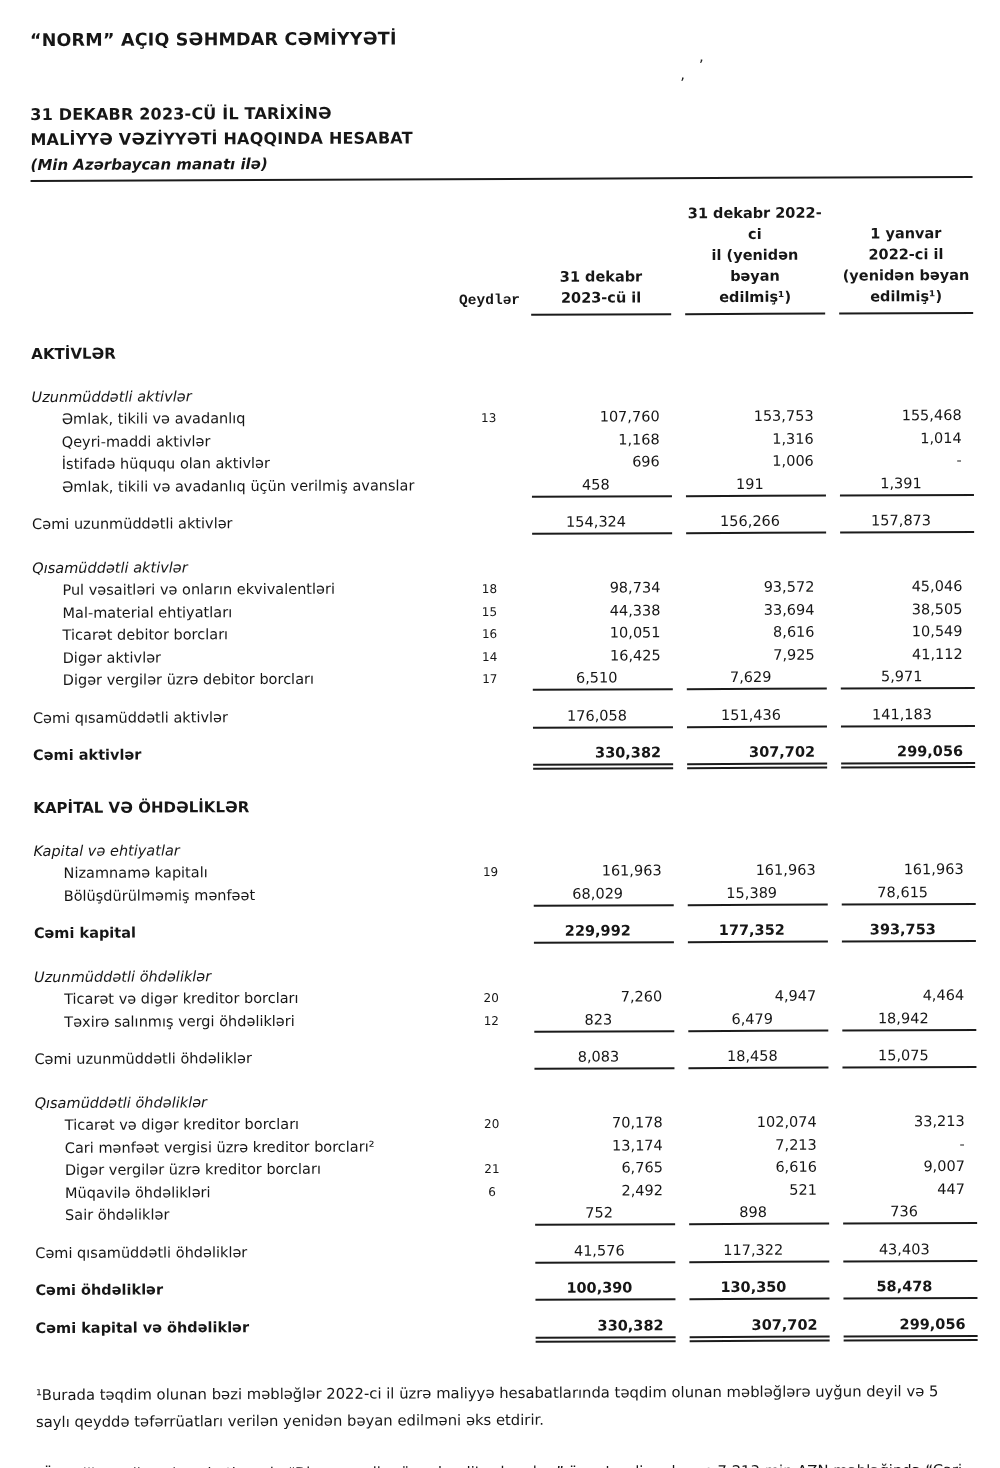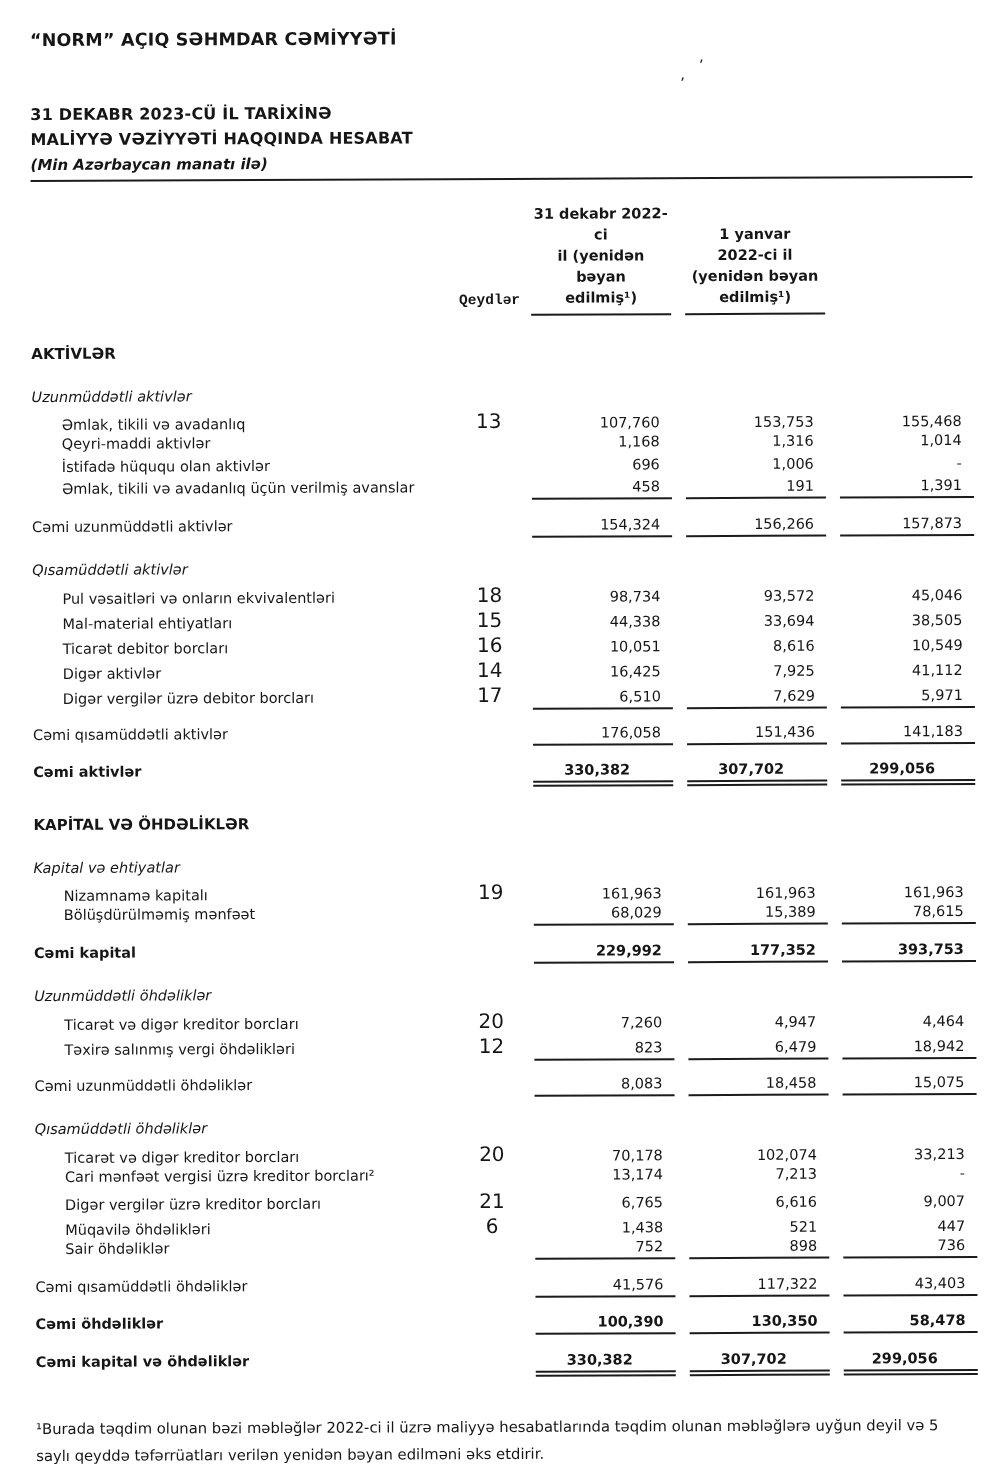--- a/index.html
+++ b/index.html
@@ -42,34 +42,34 @@
   .colhead .hc {
     font-size: 14.5px; font-weight: bold; text-align: center;
     white-space: pre-line; line-height: 21px; padding-bottom: 5px;
   }
   .colhead .hc.vals { border-bottom: 2.5px solid #1b1b1b; }
   .colhead .hc.notes { padding-bottom: 5px; font-family: Liberation Mono, monospace; }
 
   .table { margin-top: 2px; }
   .trow { min-height: 22.5px; }
   .trow .lbl { font-size: 14.5px; white-space: nowrap; }
-  .trow .note { font-size: 20px; text-align: center; }
+  .trow .note { font-size: 12px; text-align: center; }
   .trow .val { font-size: 14.5px; text-align: right; padding-right: 12px; padding-bottom: 3px; }
 
   .s-section { margin-top: 27px; }
   .s-section .lbl { font-weight: bold; font-size: 15px; }
   .s-group { margin-top: 21px; }
   .s-group .lbl { font-style: italic; }
   .s-item .lbl { padding-left: 30px; }
   .s-total { margin-top: 15px; }
   .s-totalb { margin-top: 15px; }
   .s-totalb .lbl, .s-totalb .val { font-weight: bold; }
 
-  .r-single .val { border-bottom: 2.2px solid #1b1b1b; }
-  .r-double .val { border-bottom: 6px double #1b1b1b; text-align: center; }
+  .r-single .val { border-bottom: 2.2px solid #1b1b1b; text-align: center; }
+  .r-double .val { border-bottom: 6px double #1b1b1b; }
 
   .footnotes { margin-top: 36px; padding-right: 2px; }
   .footnote { font-size: 14.8px; line-height: 27px; margin-bottom: 25px; }
 </style>
 </head>
 <body>
 
 <div class="sheet">
 
   <div class="company">“NORM” AÇIQ SƏHMDAR CƏMİYYƏTİ</div>
@@ -81,20 +81,22 @@
     <div class="title-line">31 DEKABR 2023-CÜ İL TARİXİNƏ</div>
     <div class="title-line">MALİYYƏ VƏZİYYƏTİ HAQQINDA HESABAT</div>
     <div class="subtitle">(Min Azərbaycan manatı ilə)</div>
   </div>
 
   <hr class="toprule">
 
   <div class="grid colhead">
     <div class="hc"></div>
     <div class="hc notes">Qeydlər</div>
+    <div class="hc vals">31 dekabr
+2023-cü il</div>
     <div class="hc vals">31 dekabr 2022-ci
 il (yenidən bəyan
 edilmiş¹)</div>
     <div class="hc vals">1 yanvar
 2022-ci il
 (yenidən bəyan
 edilmiş¹)</div>
   </div>
 
   <div class="table">
@@ -318,21 +320,21 @@
       <span class="lbl">Digər vergilər üzrə kreditor borcları</span>
       <span class="note">21</span>
       <span class="val c1">6,765</span>
       <span class="val c2">6,616</span>
       <span class="val c3">9,007</span>
     </div>
 
     <div class="grid trow s-item">
       <span class="lbl">Müqavilə öhdəlikləri</span>
       <span class="note">6</span>
-      <span class="val c1">1,438</span>
+      <span class="val c1">2,492</span>
       <span class="val c2">521</span>
       <span class="val c3">447</span>
     </div>
 
     <div class="grid trow s-item r-single">
       <span class="lbl">Sair öhdəliklər</span>
       <span class="note"></span>
       <span class="val c1">752</span>
       <span class="val c2">898</span>
       <span class="val c3">736</span>

